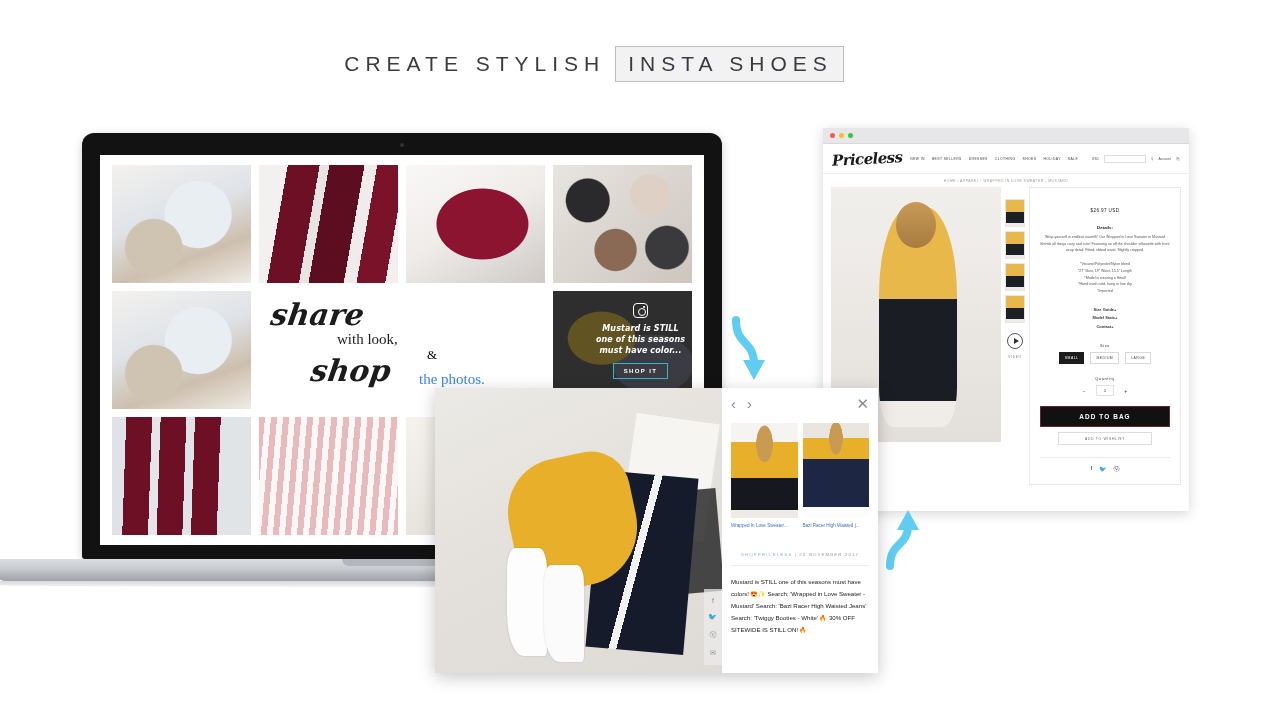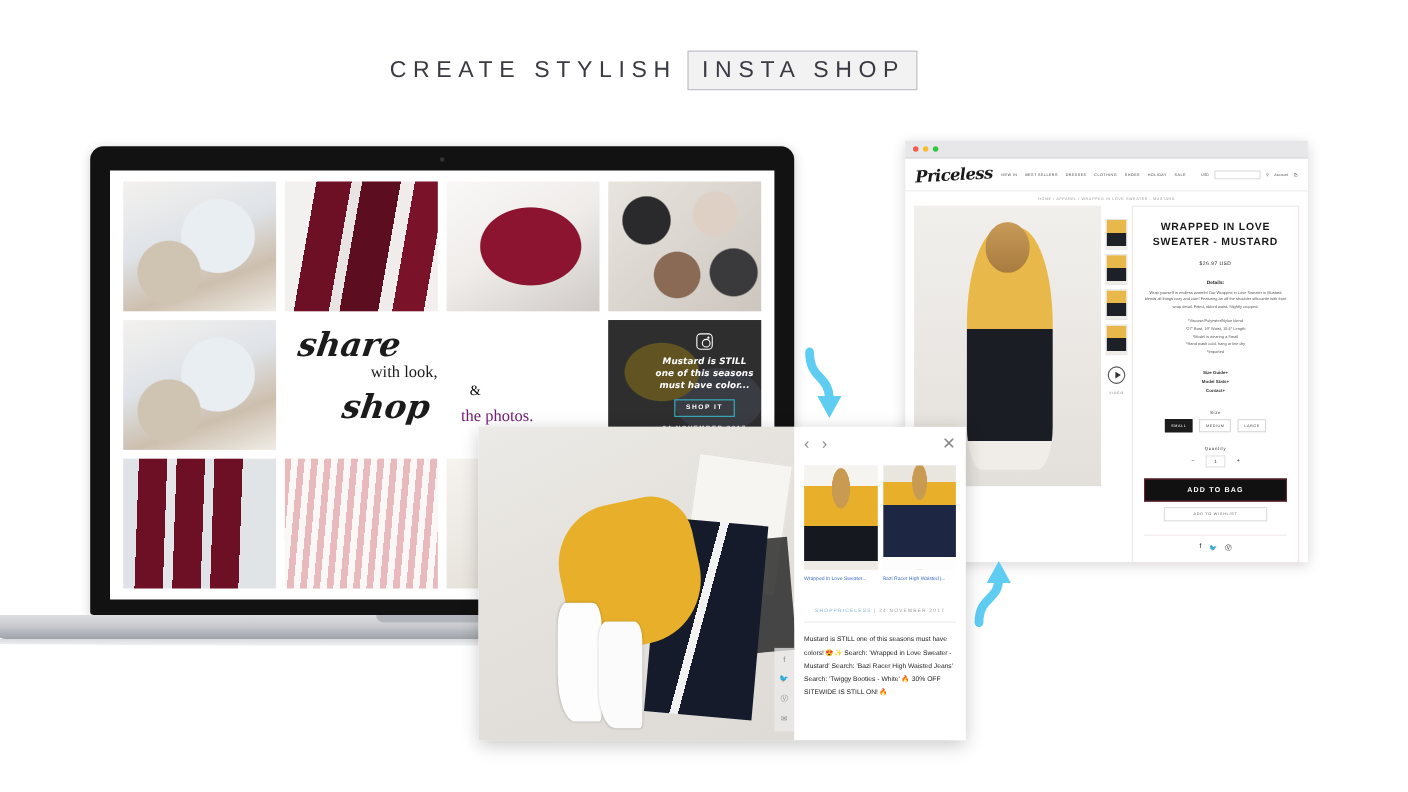--- a/index.html
+++ b/index.html
@@ -72,21 +72,21 @@
   .ph-text-j { background: #fbfbfa; }
 
   
   .share-block { grid-column: 2 / span 2; height: 118px; background:#fff; position: relative; }
   .script-share { font-family: "DejaVu Serif", serif; font-style: italic; font-weight: 700;
       font-size: 30px; color:#1b1b1b; position:absolute; left: 12px; top: 6px; transform: skewX(-8deg); }
   .ser-yourlook { font-family: "Liberation Serif", serif; font-size: 15px; color:#1b1b1b; position:absolute; left: 78px; top: 40px; }
   .amp { font-family:"Liberation Serif", serif; font-size: 13px; position:absolute; left: 168px; top: 56px; }
   .script-shop { font-family: "DejaVu Serif", serif; font-style: italic; font-weight:700;
       font-size: 30px; color:#1b1b1b; position:absolute; left: 52px; top: 62px; transform: skewX(-8deg); }
-  .ser-photos { font-family:"Liberation Serif", serif; font-size: 15px; color:#701a75; position:absolute; left: 160px; top: 80px; }
+  .ser-photos { font-family:"Liberation Serif", serif; font-size: 15px; color:#3b82f6; position:absolute; left: 160px; top: 80px; }
 
   
   .ig-card { background:#2b2b2b; position: relative; overflow:hidden; color:#fff; }
   .ig-card .bg-obj { position:absolute; inset:0;
       background: radial-gradient(ellipse at 35% 40%, #6c5c21 0 26%, transparent 27%),
                   radial-gradient(ellipse at 72% 62%, #3e4048 0 28%, transparent 29%),
                   #2f2f30; opacity:.85; }
   .ig-inner { position: relative; padding: 10px 6px; text-align: center; }
   .ig-logo { width: 15px; height: 15px; border:1.6px solid #fff; border-radius: 4px; margin: 2px auto 6px;
       position: relative; }
@@ -194,21 +194,21 @@
 
   
   .arrow { position:absolute; }
 </style>
 </head>
 <body>
 
 <div class="headline-wrap">
   <div class="headline-1">
     <span class="plain">CREATE STYLISH</span>
-      <span class="boxed">INSTA SHOP</span>
+      <span class="boxed">INSTA SHOES</span>
   </div>
 </div>
 
 <div class="laptop">
   <div class="laptop-lid">
     <div class="webcam"></div>
     <div class="laptop-screen">
 
       <div class="ig-grid">
         <div class="cell ph-sweater"></div>
@@ -291,21 +291,20 @@
         <div class="thumb"></div>
         <div class="thumb"></div>
         <div class="thumb"></div>
         <div class="thumb"></div>
         <div class="play-btn"></div>
         <div class="video-label">VIDEO</div>
       </div>
     </div>
 
     <div class="pdp-info">
-      <div class="pdp-title">WRAPPED IN LOVE SWEATER - MUSTARD</div>
       <div class="pdp-price">$26.97 USD</div>
       <div class="pdp-details-h">Details:</div>
       <div class="pdp-desc">Wrap yourself in endless warmth! Our Wrapped in Love Sweater in Mustard blends all things cozy and cute! Featuring an off the shoulder silhouette with front wrap detail. Fitted, ribbed waist. Slightly cropped.</div>
       <div class="pdp-specs">
         <div>*Viscose/Polyester/Nylon blend</div>
         <div>*27" Bust, 19" Waist, 15.5" Length</div>
         <div>*Model is wearing a Small</div>
         <div>*Hand wash cold, hang or line dry</div>
         <div>*Imported</div>
       </div>

